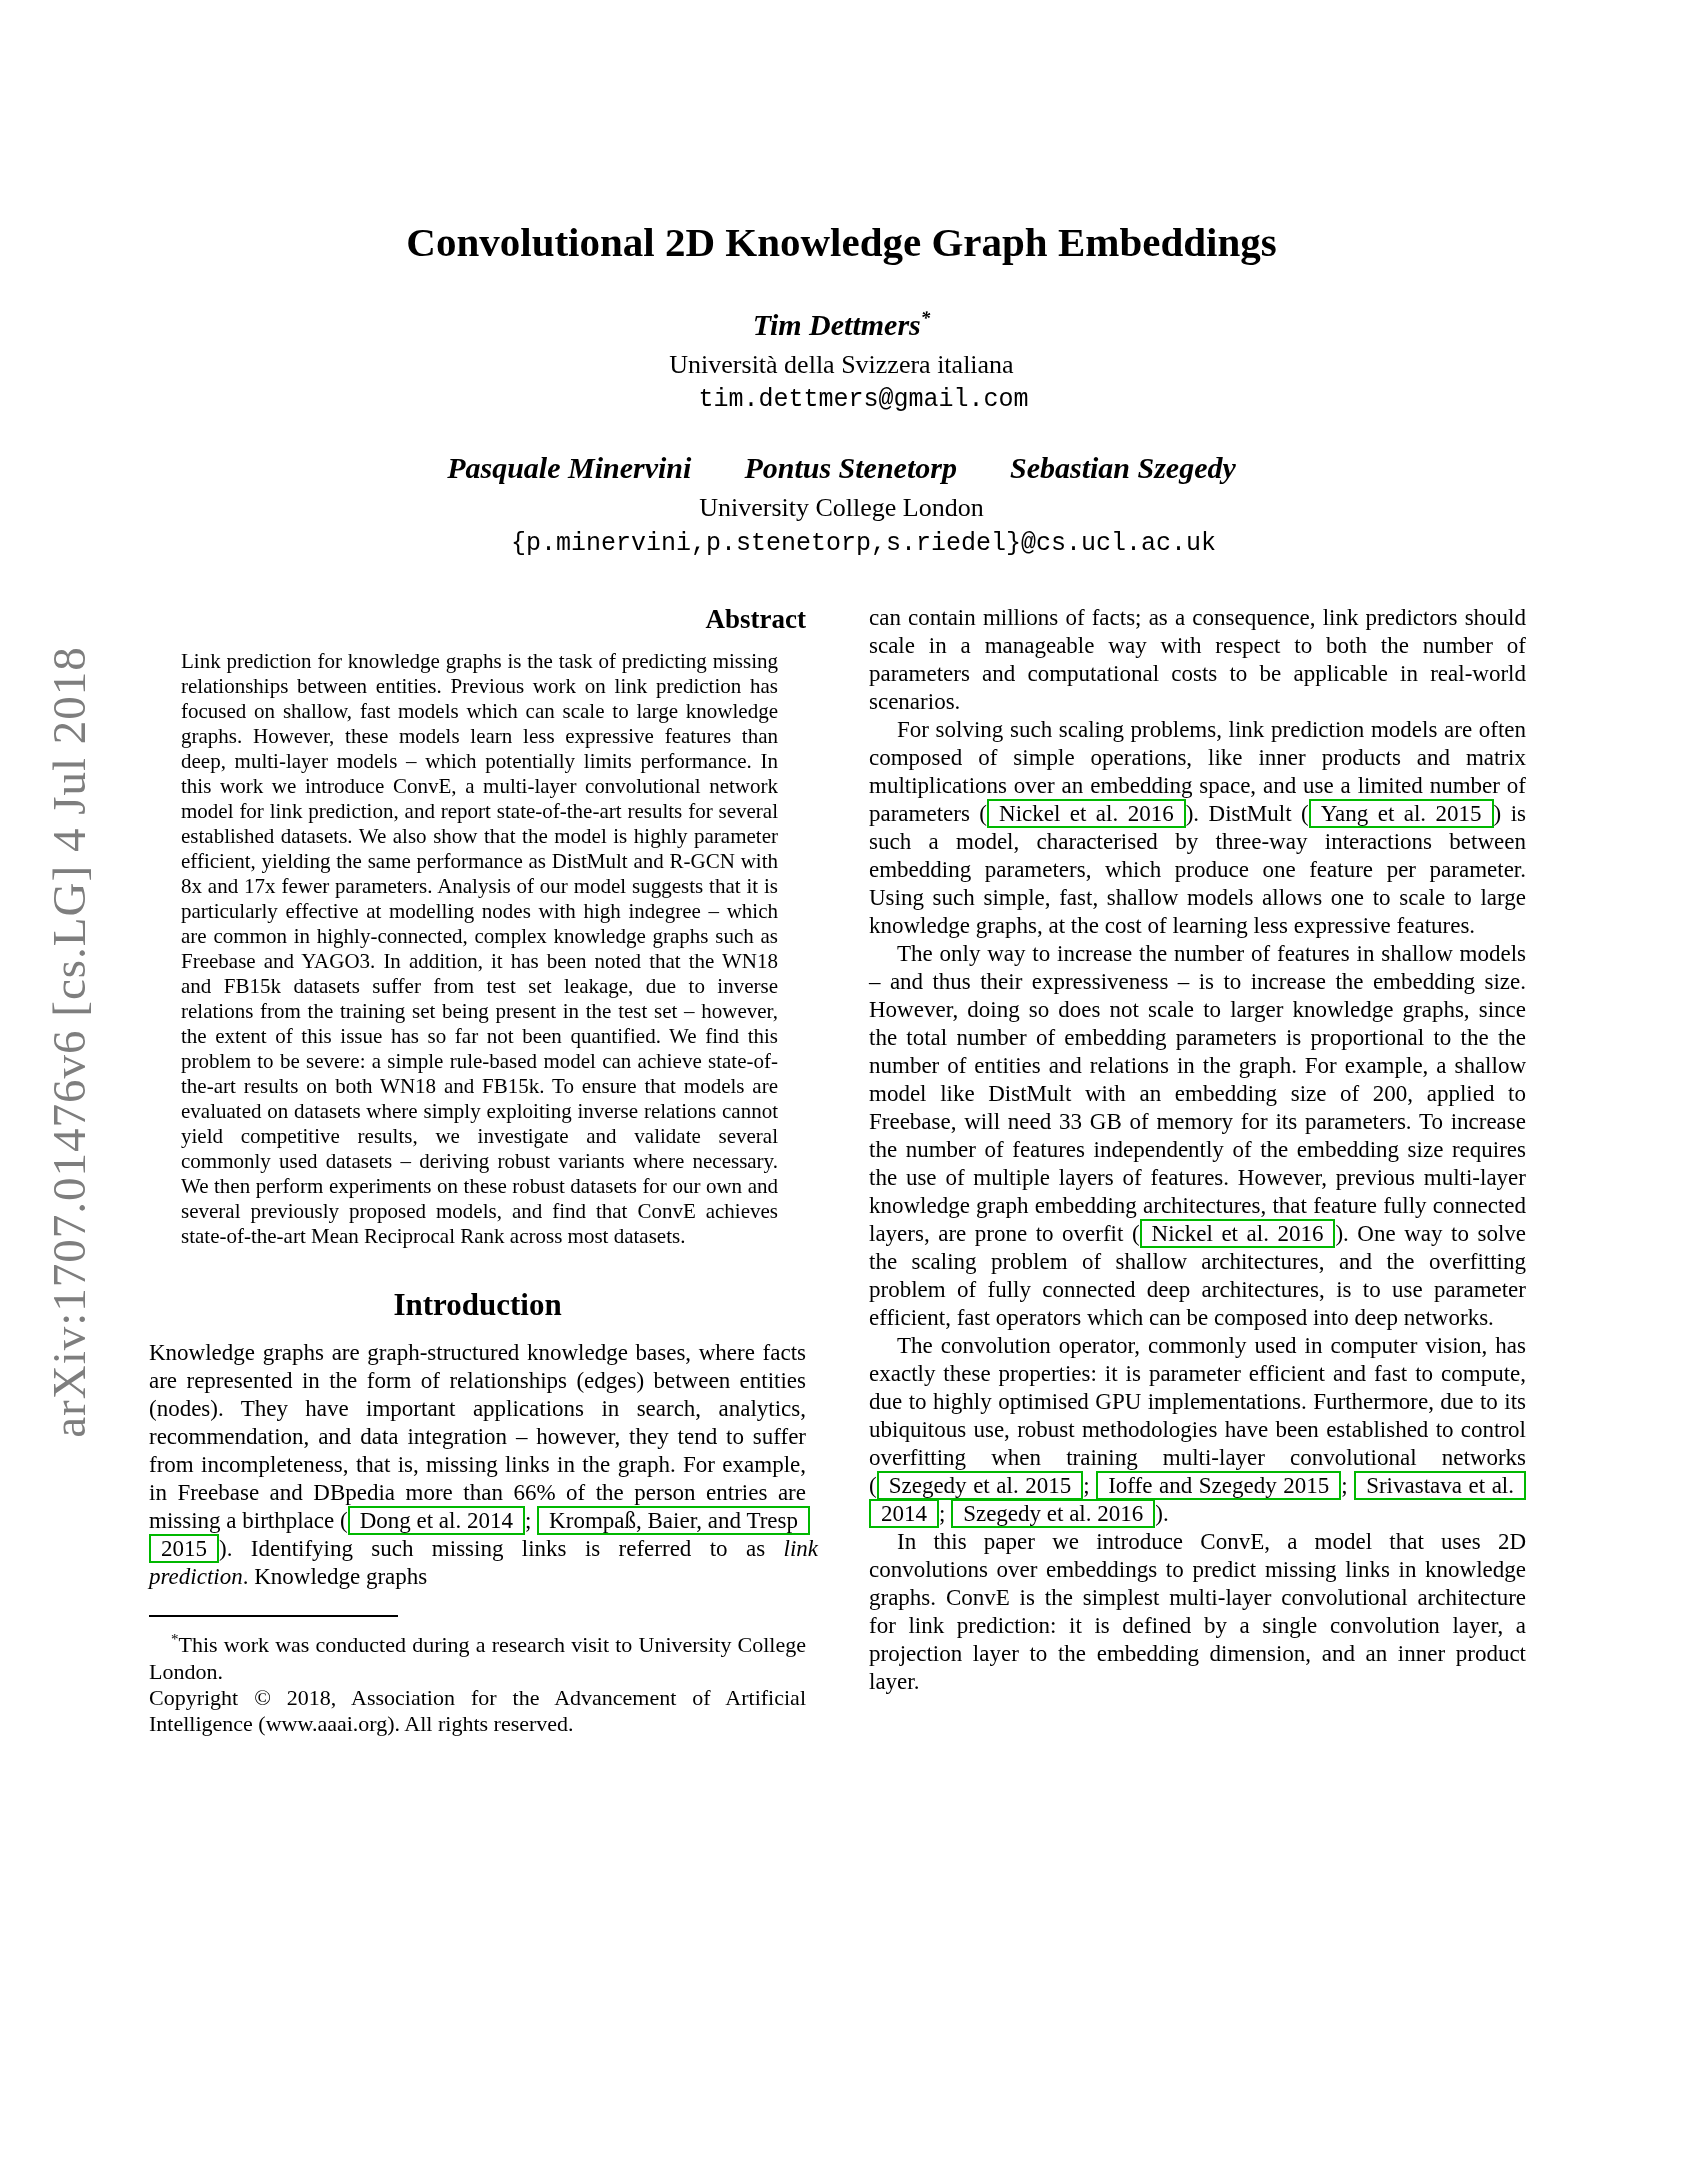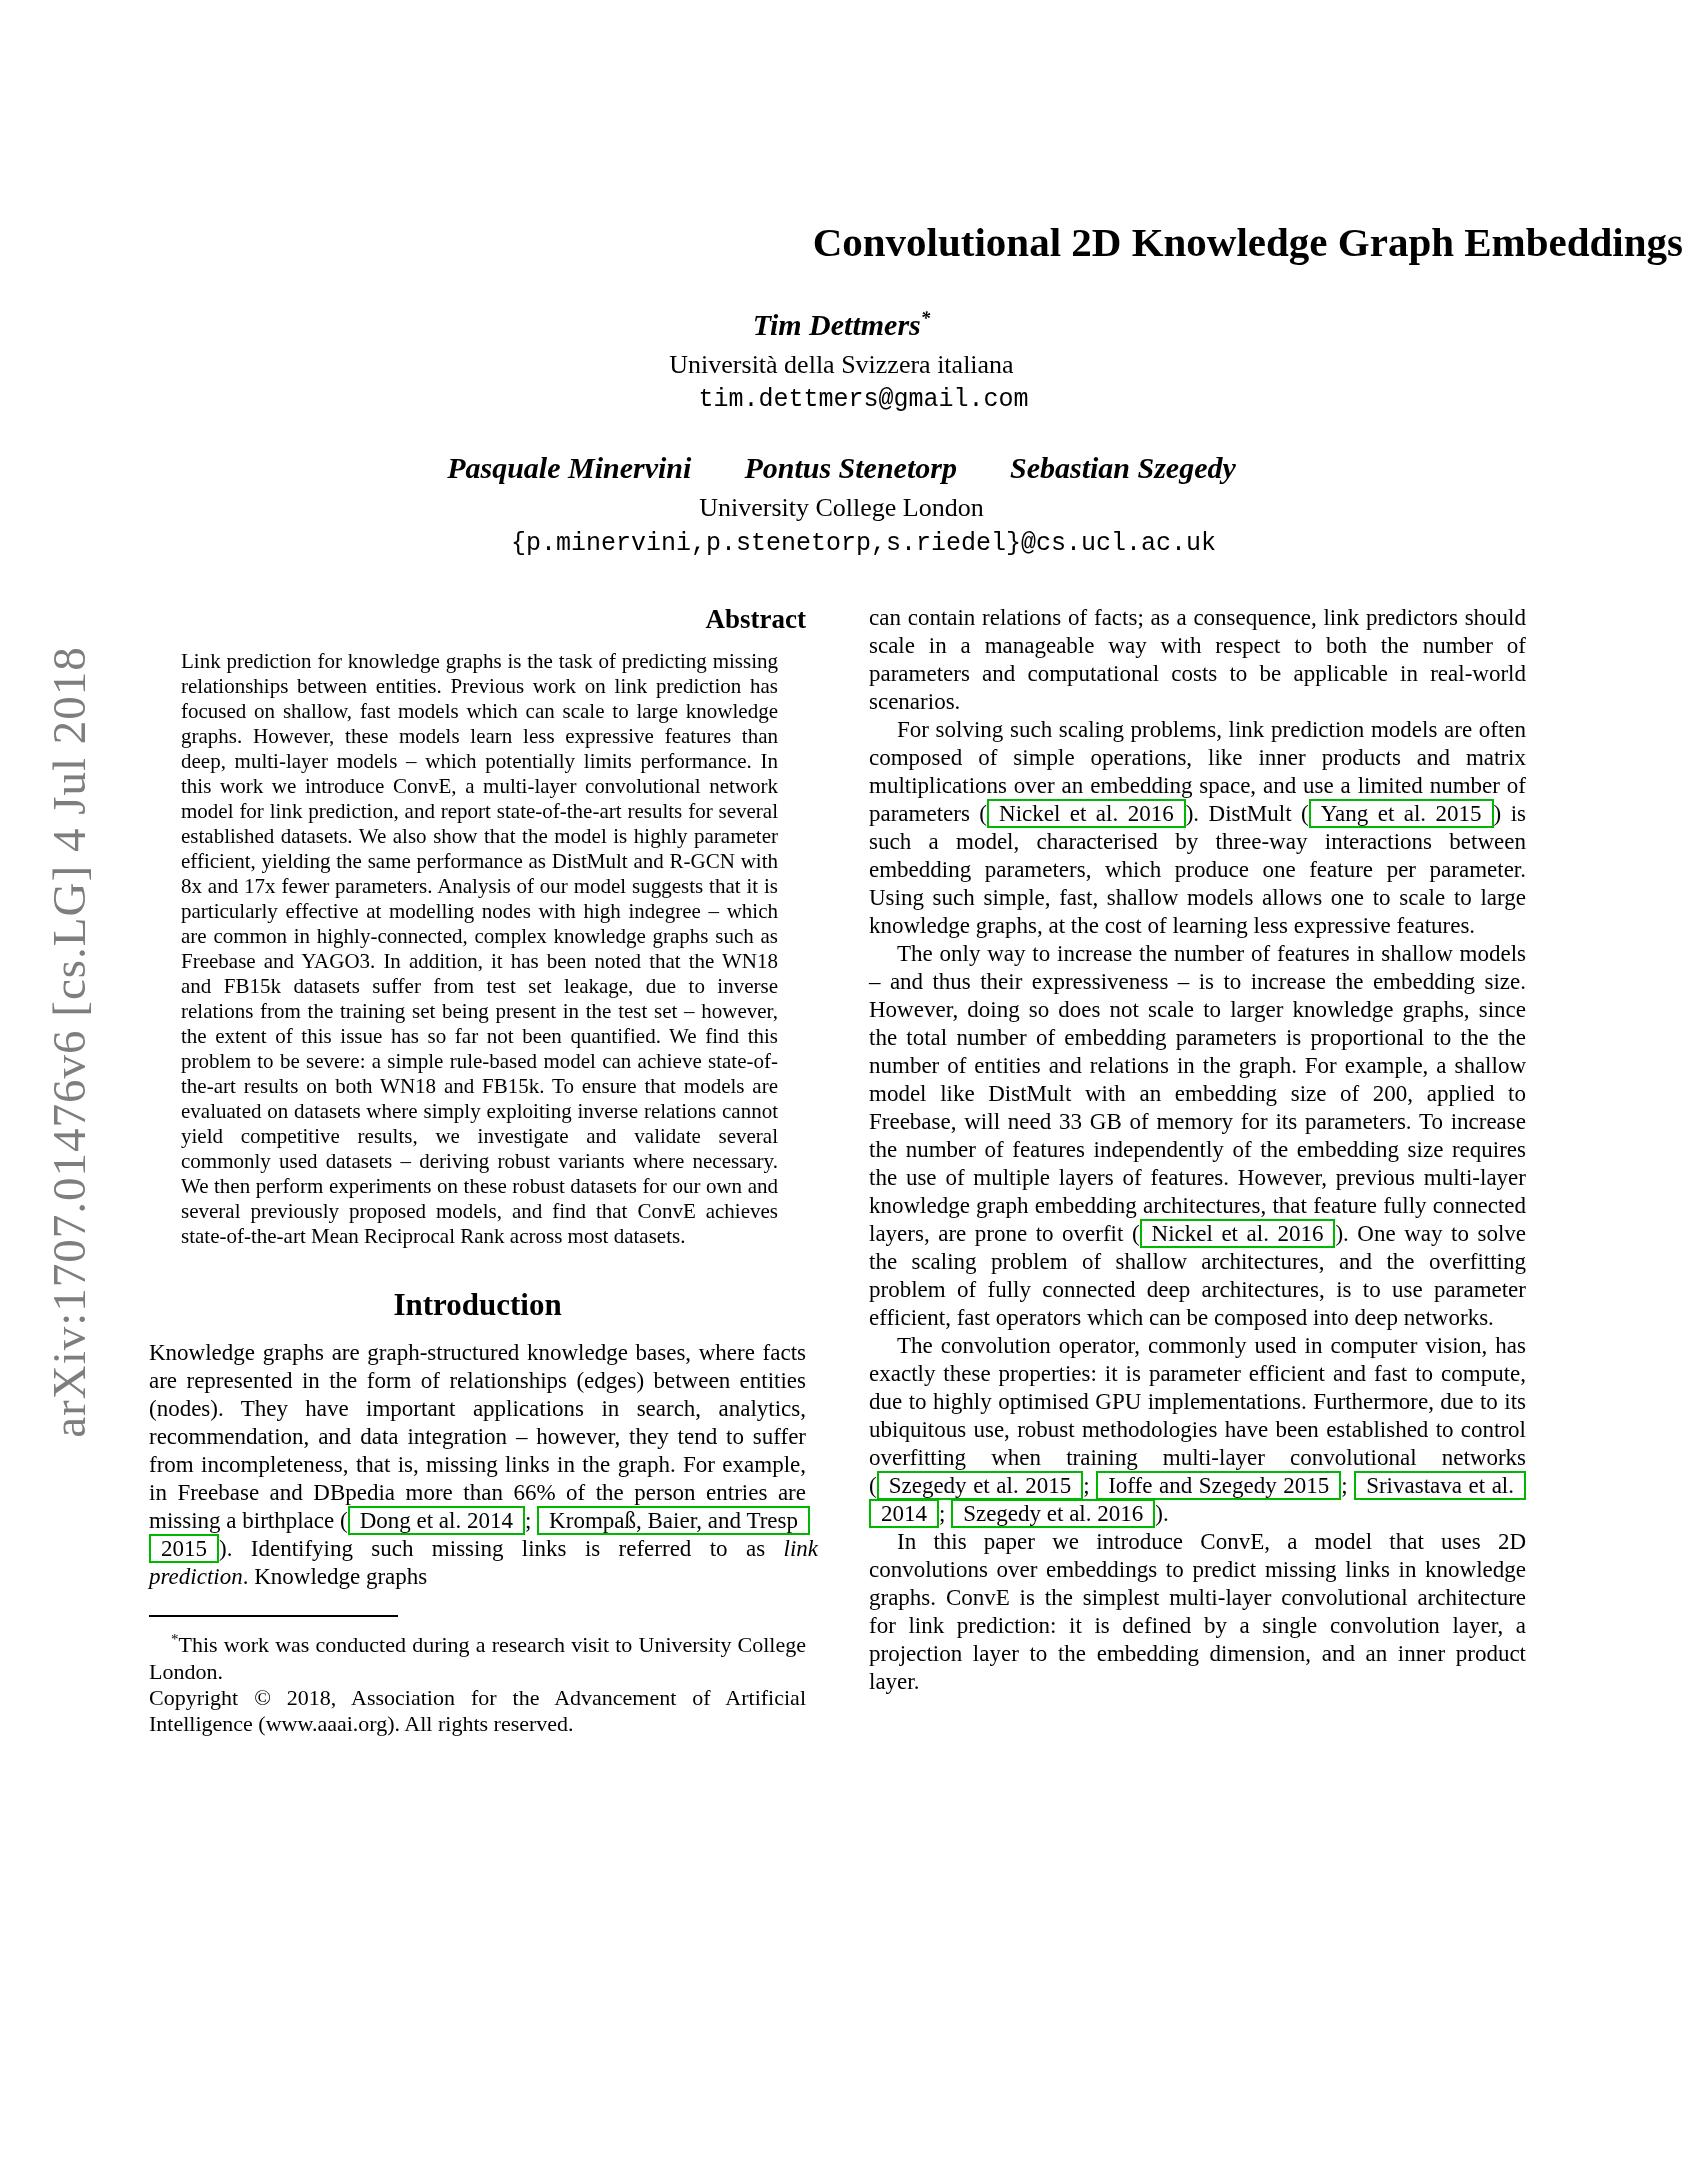--- a/index.html
+++ b/index.html
@@ -20,21 +20,21 @@
     transform: rotate(-90deg) translateX(-50%);
     transform-origin: 0 0;
     white-space: nowrap;
     font-size: 47px;
     color: #7e7e7e;
     letter-spacing: 1px;
   }
 
   
   .paper-header { padding-top: 220px; text-align: center; }
-  .title { font-size: 41px; font-weight: bold; line-height: 1.1; text-align: right; }
+  .title { font-size: 41px; font-weight: bold; line-height: 1.1; }
   .author-block-1 { margin-top: 42px; }
   .author-block-2 { margin-top: 36px; }
   .author-name { font-size: 30px; font-weight: bold; line-height: 1.15; font-style: italic; }
   .author-name sup { font-size: 19px; }
   .author-name .name-gap { display: inline-block; width: 53px; }
   .affiliation { font-size: 26px; margin-top: 7px; line-height: 1.15; }
   .email { font-family: "Liberation Mono", monospace; font-size: 25px; margin-top: 7px; line-height: 1.15; padding-left: 44px; }
 
   
   .columns {
@@ -103,21 +103,21 @@
       <p class="body-par no-indent"><span>Knowledge graphs are graph-structured knowledge bases, where facts are represented in the form of relationships (edges) between entities (nodes). They have important applications in search, analytics, recommendation, and data integration – however, they tend to suffer from incompleteness, that is, missing links in the graph. For example, in Freebase and DBpedia more than 66% of the person entries are missing a birthplace (</span><span class="cite">Dong et al. 2014</span><span>; </span><span class="cite">Krompaß, Baier, and Tresp 2015</span><span>). Identifying such missing links is referred to as </span><em>link prediction</em><span>. Knowledge graphs</span></p>
 
       <div class="footnote">
         <div class="footnote-rule"></div>
         <p class="fn-indent"><sup>*</sup><span>This work was conducted during a research visit to University College London.</span></p>
         <p>Copyright © 2018, Association for the Advancement of Artificial Intelligence (www.aaai.org). All rights reserved.</p>
       </div>
     </div>
 
     <div class="col">
-      <p class="body-par no-indent">can contain relations of facts; as a consequence, link predictors should scale in a manageable way with respect to both the number of parameters and computational costs to be applicable in real-world scenarios.</p>
+      <p class="body-par no-indent">can contain millions of facts; as a consequence, link predictors should scale in a manageable way with respect to both the number of parameters and computational costs to be applicable in real-world scenarios.</p>
 
       <p class="body-par"><span>For solving such scaling problems, link prediction models are often composed of simple operations, like inner products and matrix multiplications over an embedding space, and use a limited number of parameters (</span><span class="cite">Nickel et al. 2016</span><span>). DistMult (</span><span class="cite">Yang et al. 2015</span><span>) is such a model, characterised by three-way interactions between embedding parameters, which produce one feature per parameter. Using such simple, fast, shallow models allows one to scale to large knowledge graphs, at the cost of learning less expressive features.</span></p>
 
       <p class="body-par"><span>The only way to increase the number of features in shallow models – and thus their expressiveness – is to increase the embedding size. However, doing so does not scale to larger knowledge graphs, since the total number of embedding parameters is proportional to the the number of entities and relations in the graph. For example, a shallow model like DistMult with an embedding size of 200, applied to Freebase, will need 33 GB of memory for its parameters. To increase the number of features independently of the embedding size requires the use of multiple layers of features. However, previous multi-layer knowledge graph embedding architectures, that feature fully connected layers, are prone to overfit (</span><span class="cite">Nickel et al. 2016</span><span>). One way to solve the scaling problem of shallow architectures, and the overfitting problem of fully connected deep architectures, is to use parameter efficient, fast operators which can be composed into deep networks.</span></p>
 
       <p class="body-par"><span>The convolution operator, commonly used in computer vision, has exactly these properties: it is parameter efficient and fast to compute, due to highly optimised GPU implementations. Furthermore, due to its ubiquitous use, robust methodologies have been established to control overfitting when training multi-layer convolutional networks (</span><span class="cite">Szegedy et al. 2015</span><span>; </span><span class="cite">Ioffe and Szegedy 2015</span><span>; </span><span class="cite">Srivastava et al. 2014</span><span>; </span><span class="cite">Szegedy et al. 2016</span><span>).</span></p>
 
       <p class="body-par">In this paper we introduce ConvE, a model that uses 2D convolutions over embeddings to predict missing links in knowledge graphs. ConvE is the simplest multi-layer convolutional architecture for link prediction: it is defined by a single convolution layer, a projection layer to the embedding dimension, and an inner product layer.</p>
     </div>
 

